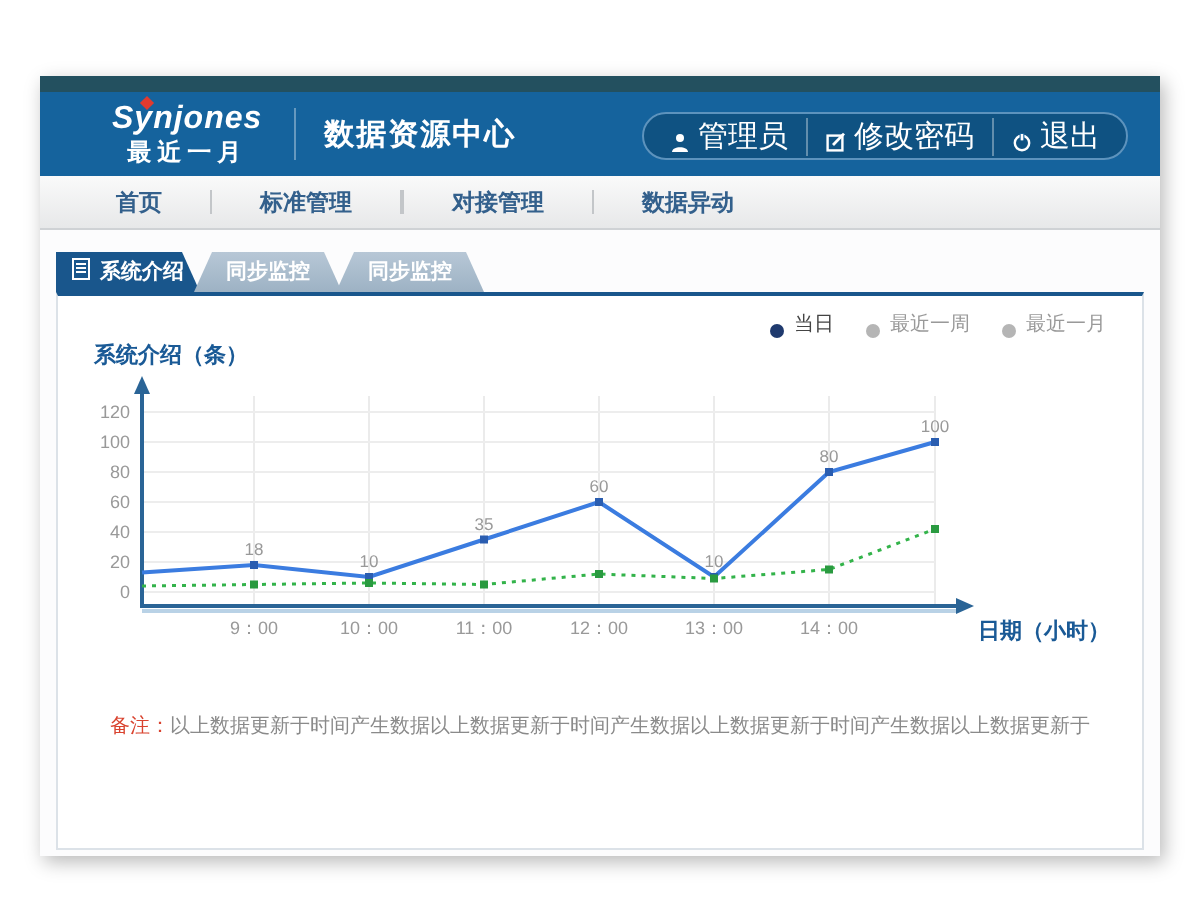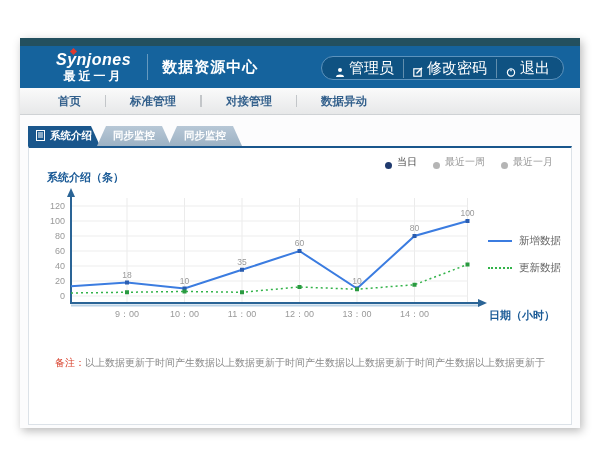--- a/index.html
+++ b/index.html
@@ -204,29 +204,19 @@
           <polyline points="30,105 86,104.25 143.5,103.5 201,104.25 258.5,99 316,101.25 373.5,96.75 426.5,76.5" fill="none" stroke="#33b34a" stroke-width="1.5" stroke-dasharray="2,3"></polyline>
           <rect x="84" y="102.25" width="4" height="4" fill="#2a9a40"></rect>
           <rect x="141.5" y="101.5" width="4" height="4" fill="#2a9a40"></rect>
           <rect x="199" y="102.25" width="4" height="4" fill="#2a9a40"></rect>
           <rect x="256.5" y="97" width="4" height="4" fill="#2a9a40"></rect>
           <rect x="314" y="99.25" width="4" height="4" fill="#2a9a40"></rect>
           <rect x="371.5" y="94.75" width="4" height="4" fill="#2a9a40"></rect>
           <rect x="424.5" y="74.5" width="4" height="4" fill="#2a9a40"></rect>
         </svg>
 
-      <div class="legend">
-        <div class="legend-item">
-          <span class="lsample solid"></span>
-          <span>新增数据</span>
-        </div>
-        <div class="legend-item">
-          <span class="lsample dotted"></span>
-          <span>更新数据</span>
-        </div>
-      </div>
 
       <div class="note">
         <span class="pfx">备注：</span><span>以上数据更新于时间产生数据以上数据更新于时间产生数据以上数据更新于时间产生数据以上数据更新于</span>
       </div>
     </div>
   </div>
 </div>
 
 </body></html>

